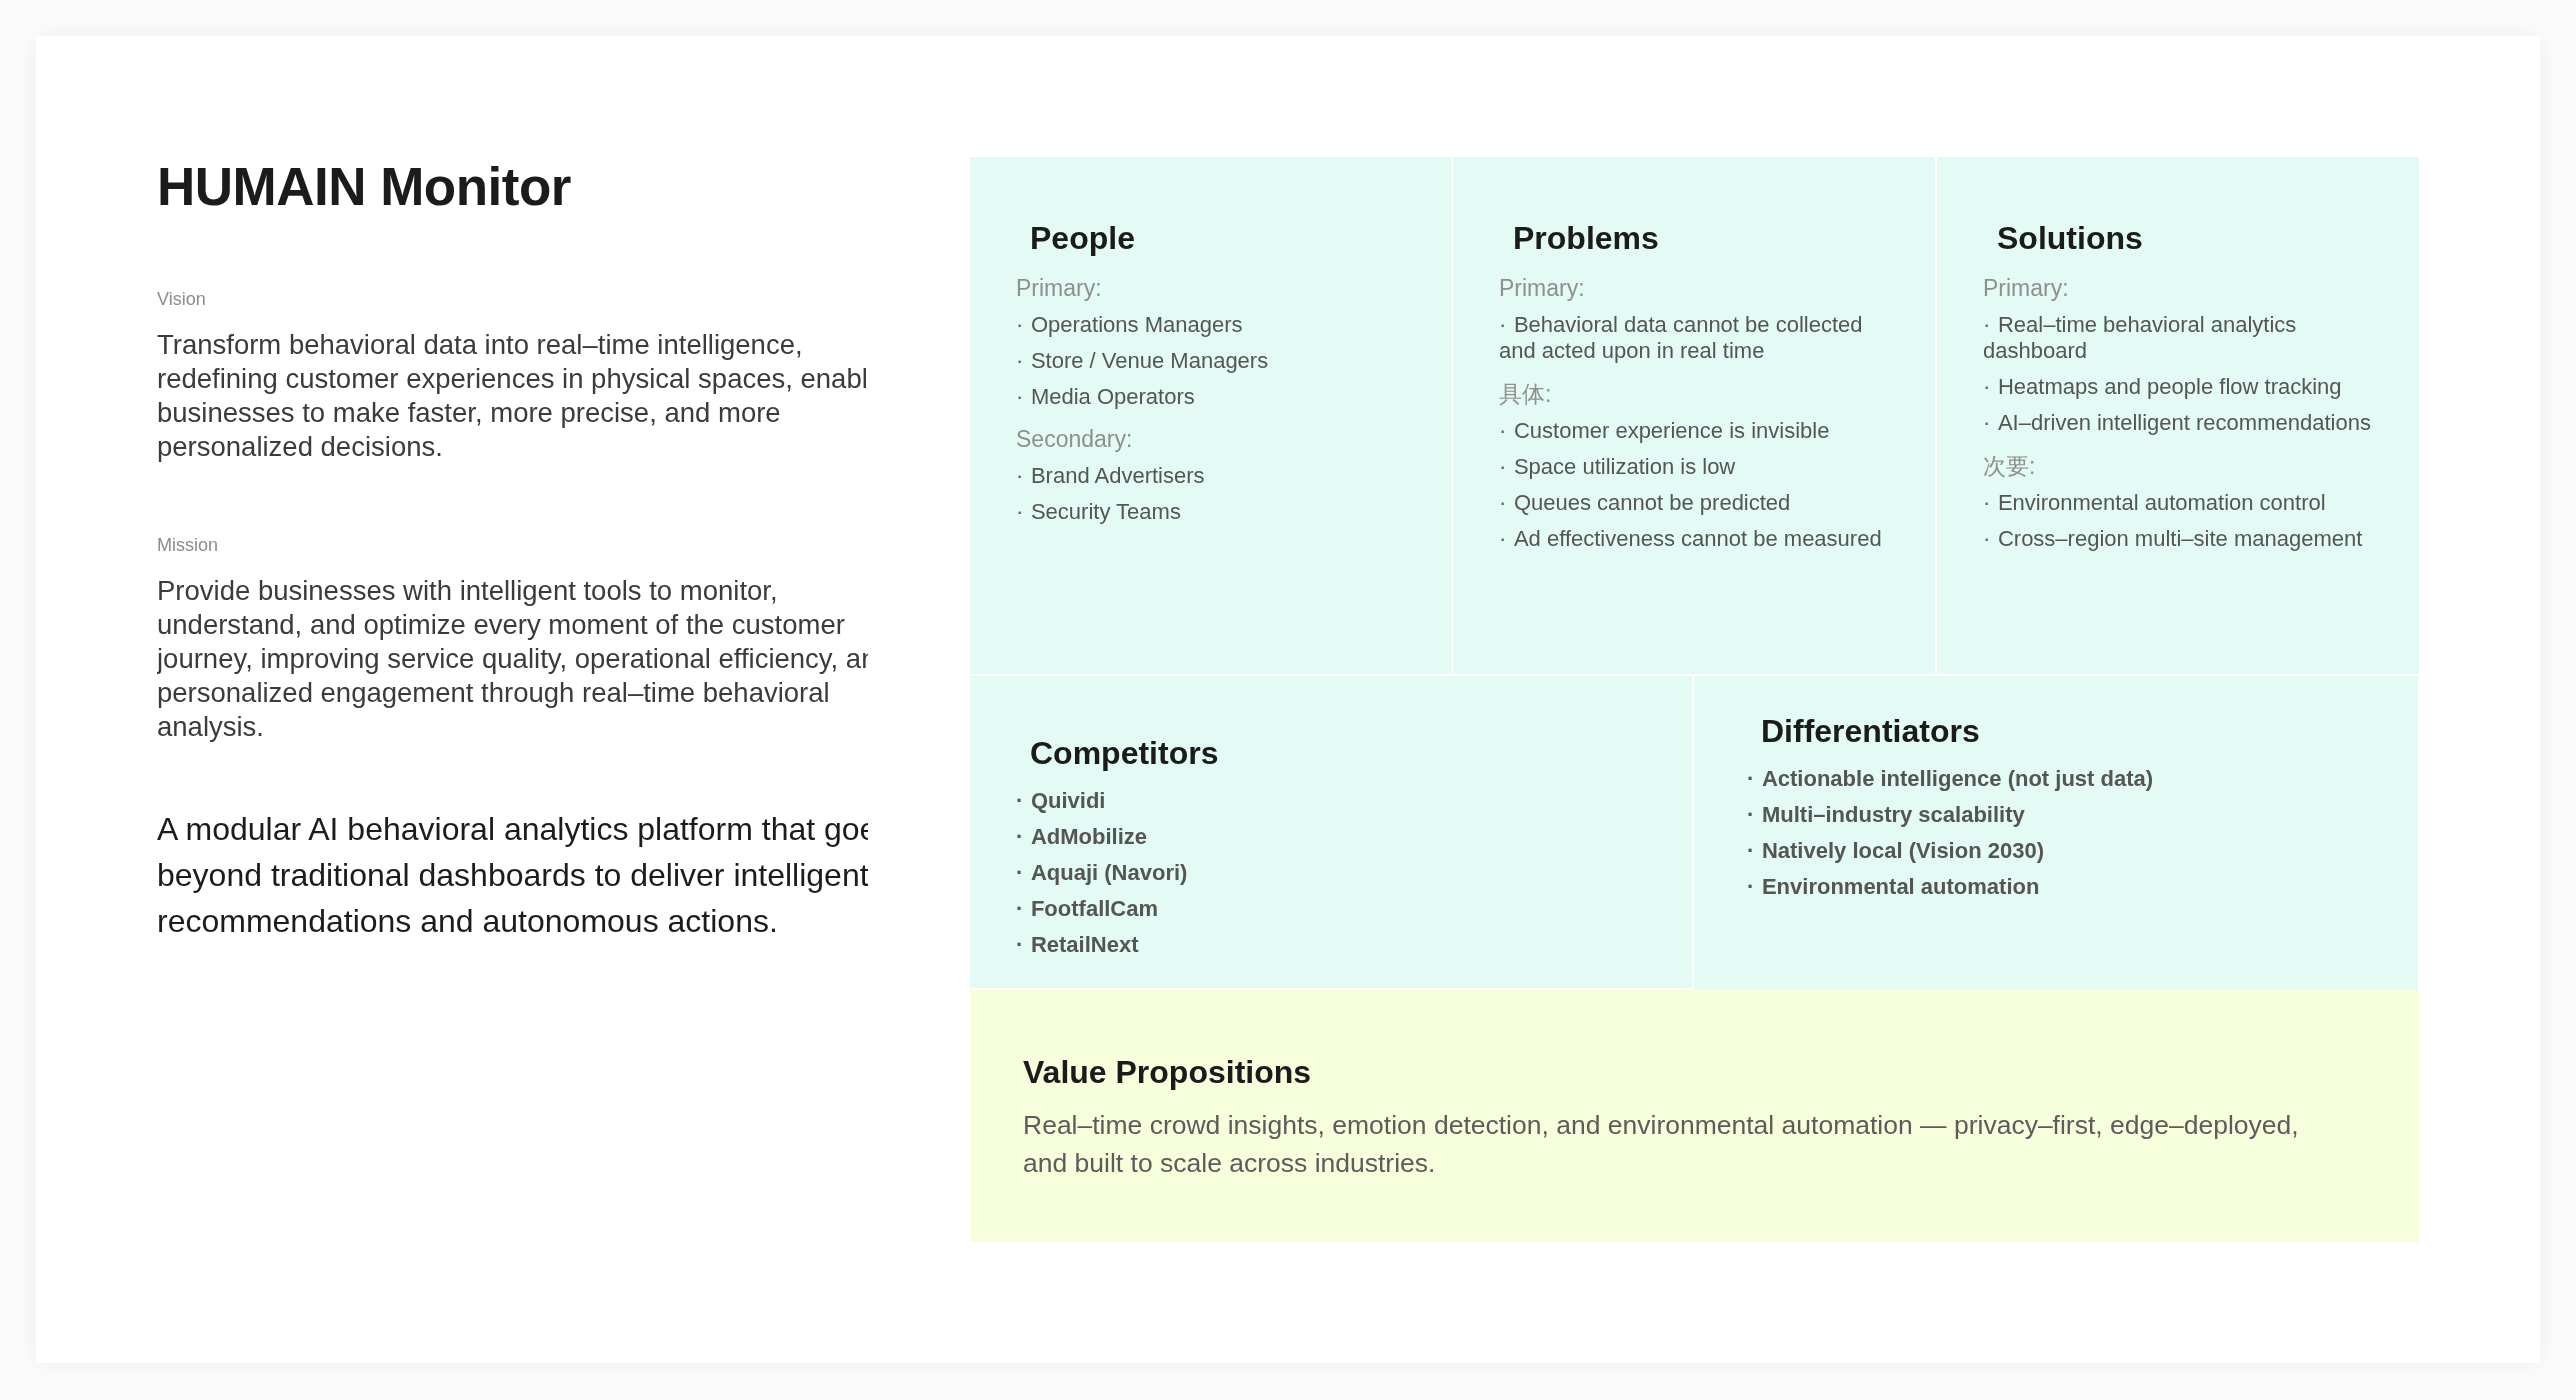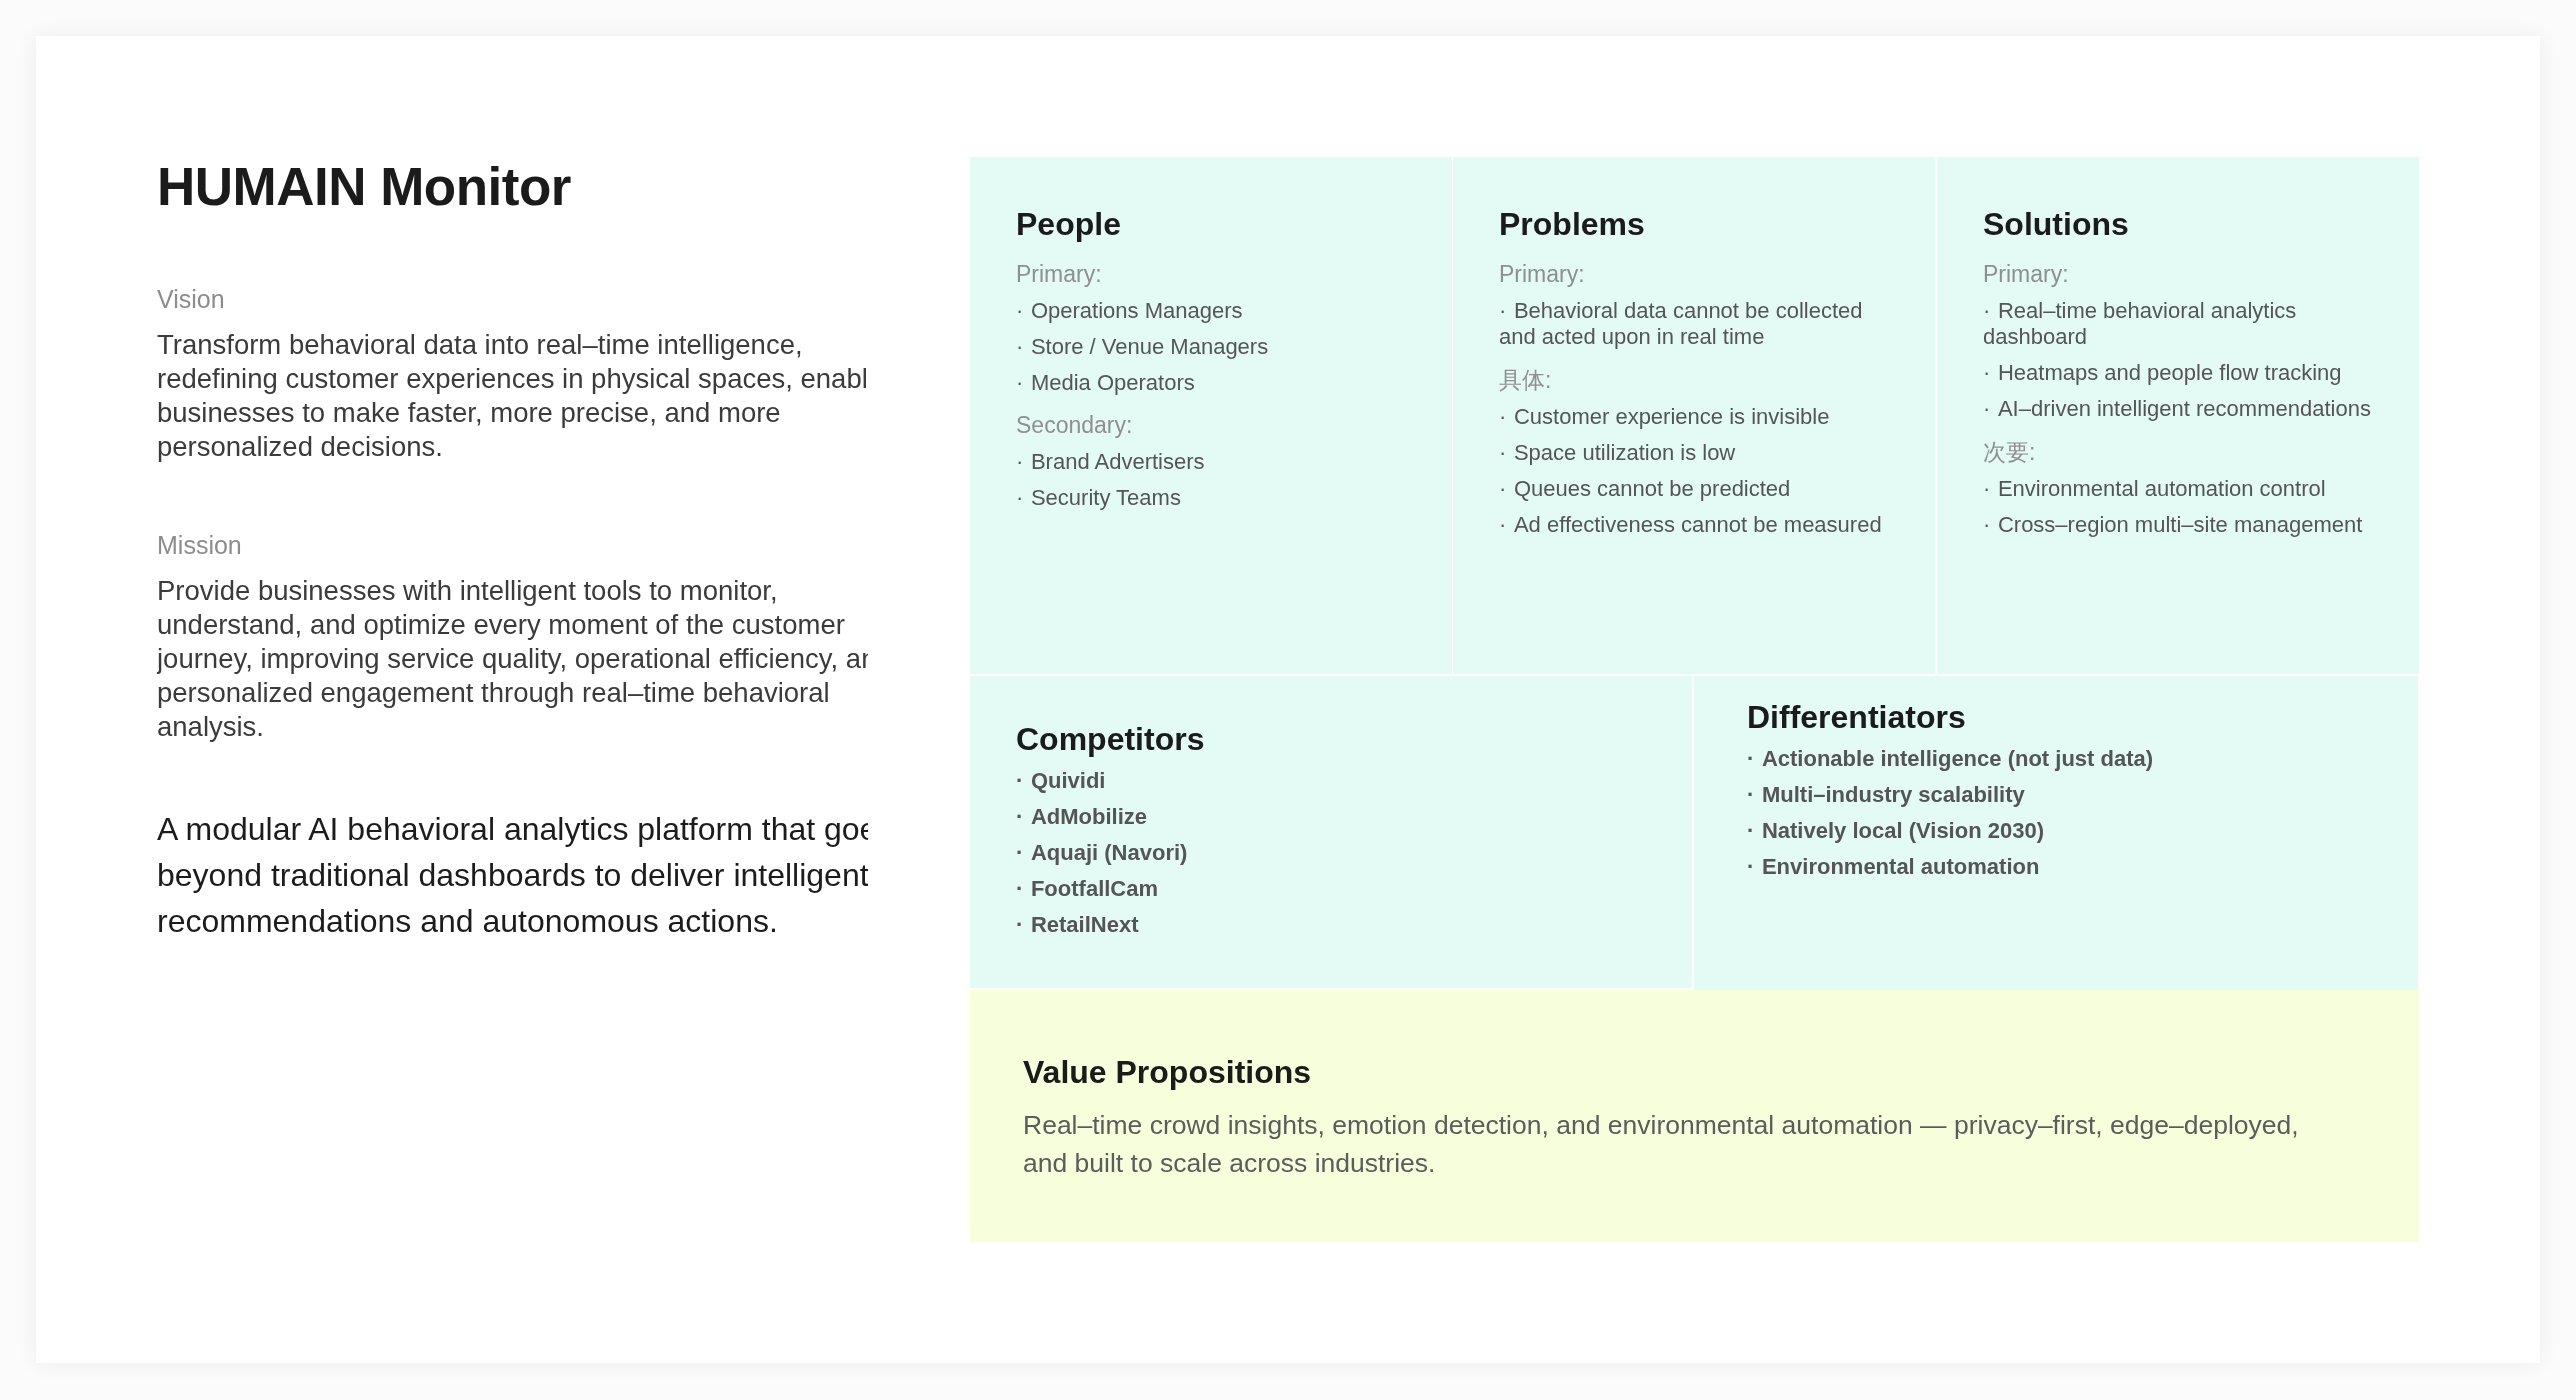--- a/index.html
+++ b/index.html
@@ -13,39 +13,39 @@
     background: #ffffff;
     box-shadow: 0 0 23px rgba(0,0,0,0.06);
   }
   .title {
     position: absolute; left: 157px; top: 154px;
     font-size: 53px; font-weight: 700; color: #1b1b1b; letter-spacing: -0.5px;
     margin: 0; line-height: 66px; white-space: nowrap;
   }
   .label {
     position: absolute; left: 157px;
-    font-size: 25px; color: #8c8c8c; line-height: 30px; margin: 0;
+    font-size: 18px; color: #8c8c8c; line-height: 30px; margin: 0;
   }
   .body-text {
     position: absolute; left: 157px; width: 711px; overflow: hidden;
     font-size: 27.5px; line-height: 34px; color: #3b3b3b; margin: 0;
   }
   .body-text span { display: block; white-space: nowrap; }
   .tagline {
     position: absolute; left: 157px; top: 806px; width: 711px; overflow: hidden;
     font-size: 32px; line-height: 46px; color: #1c1c1c; font-weight: 500; margin: 0;
   }
   .tagline span { display: block; white-space: nowrap; }
 
   .cell {
     position: absolute; background: #e3faf5; box-sizing: border-box;
     padding: 46px 0 0 46px;
   }
   .cell h2 {
-    margin: 0; font-size: 32px; font-weight: 700; color: #1b1b1b; line-height: 42px;
+    margin: 14px; font-size: 32px; font-weight: 700; color: #1b1b1b; line-height: 42px;
   }
   .cell .sub {
     font-size: 23px; color: #8f8f8f; line-height: 28.4px; margin: 15px 0 9.5px 0;
   }
   .cell ul { list-style: none; margin: 0; padding: 0; }
   .cell li {
     font-size: 22px; color: #555555; line-height: 26.5px; margin-bottom: 9.5px;
     padding-right: 38px;
   }
   .cell li .dot { margin-right: 7.6px; }

